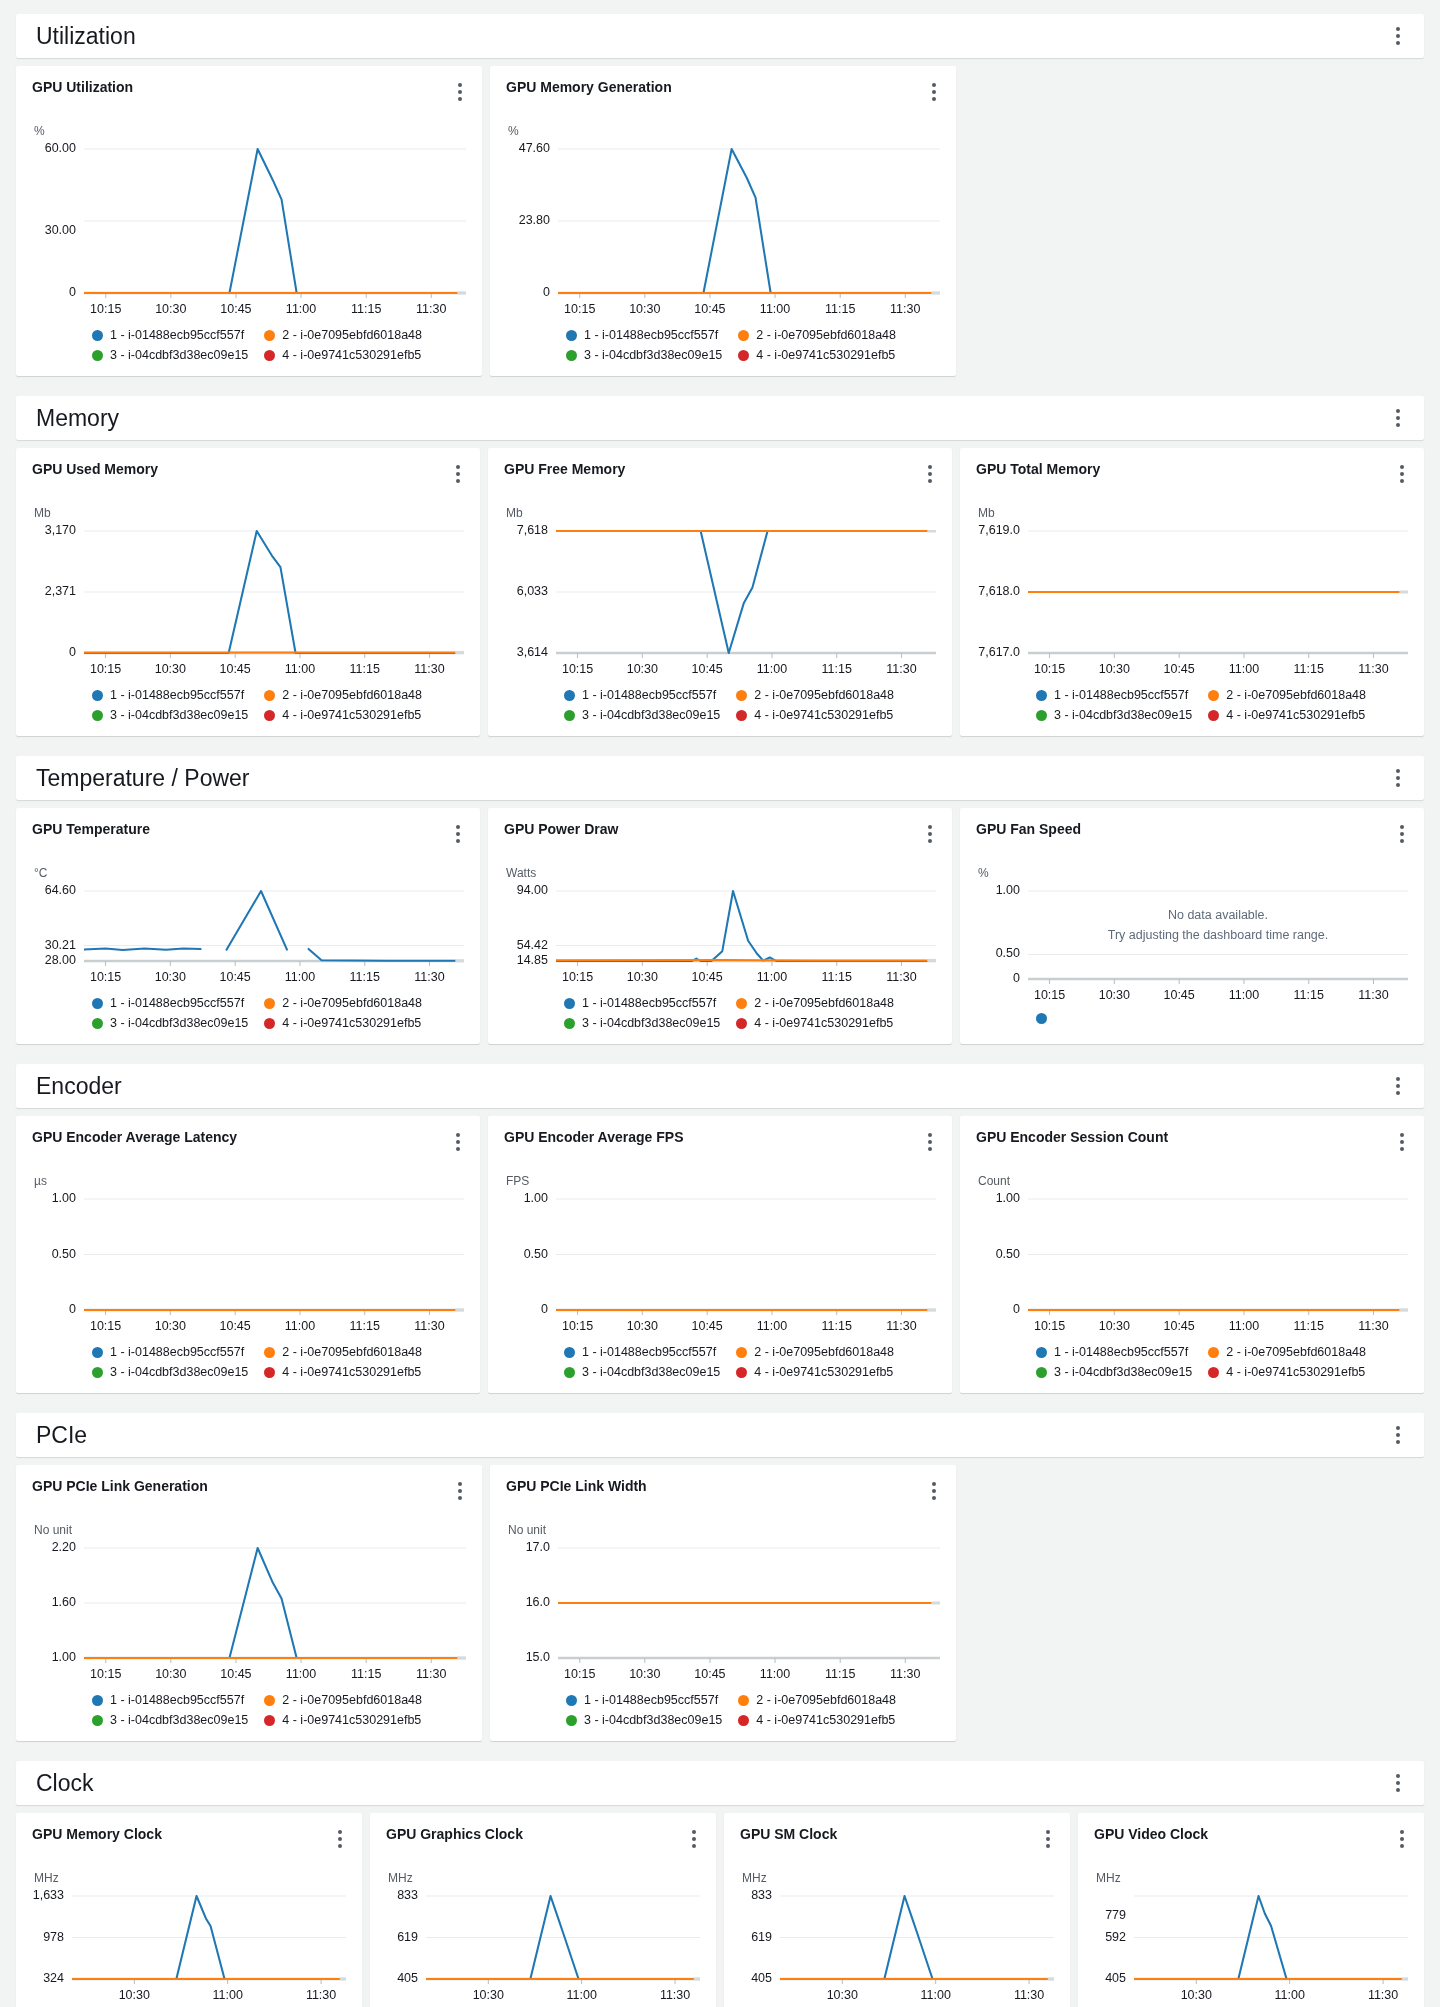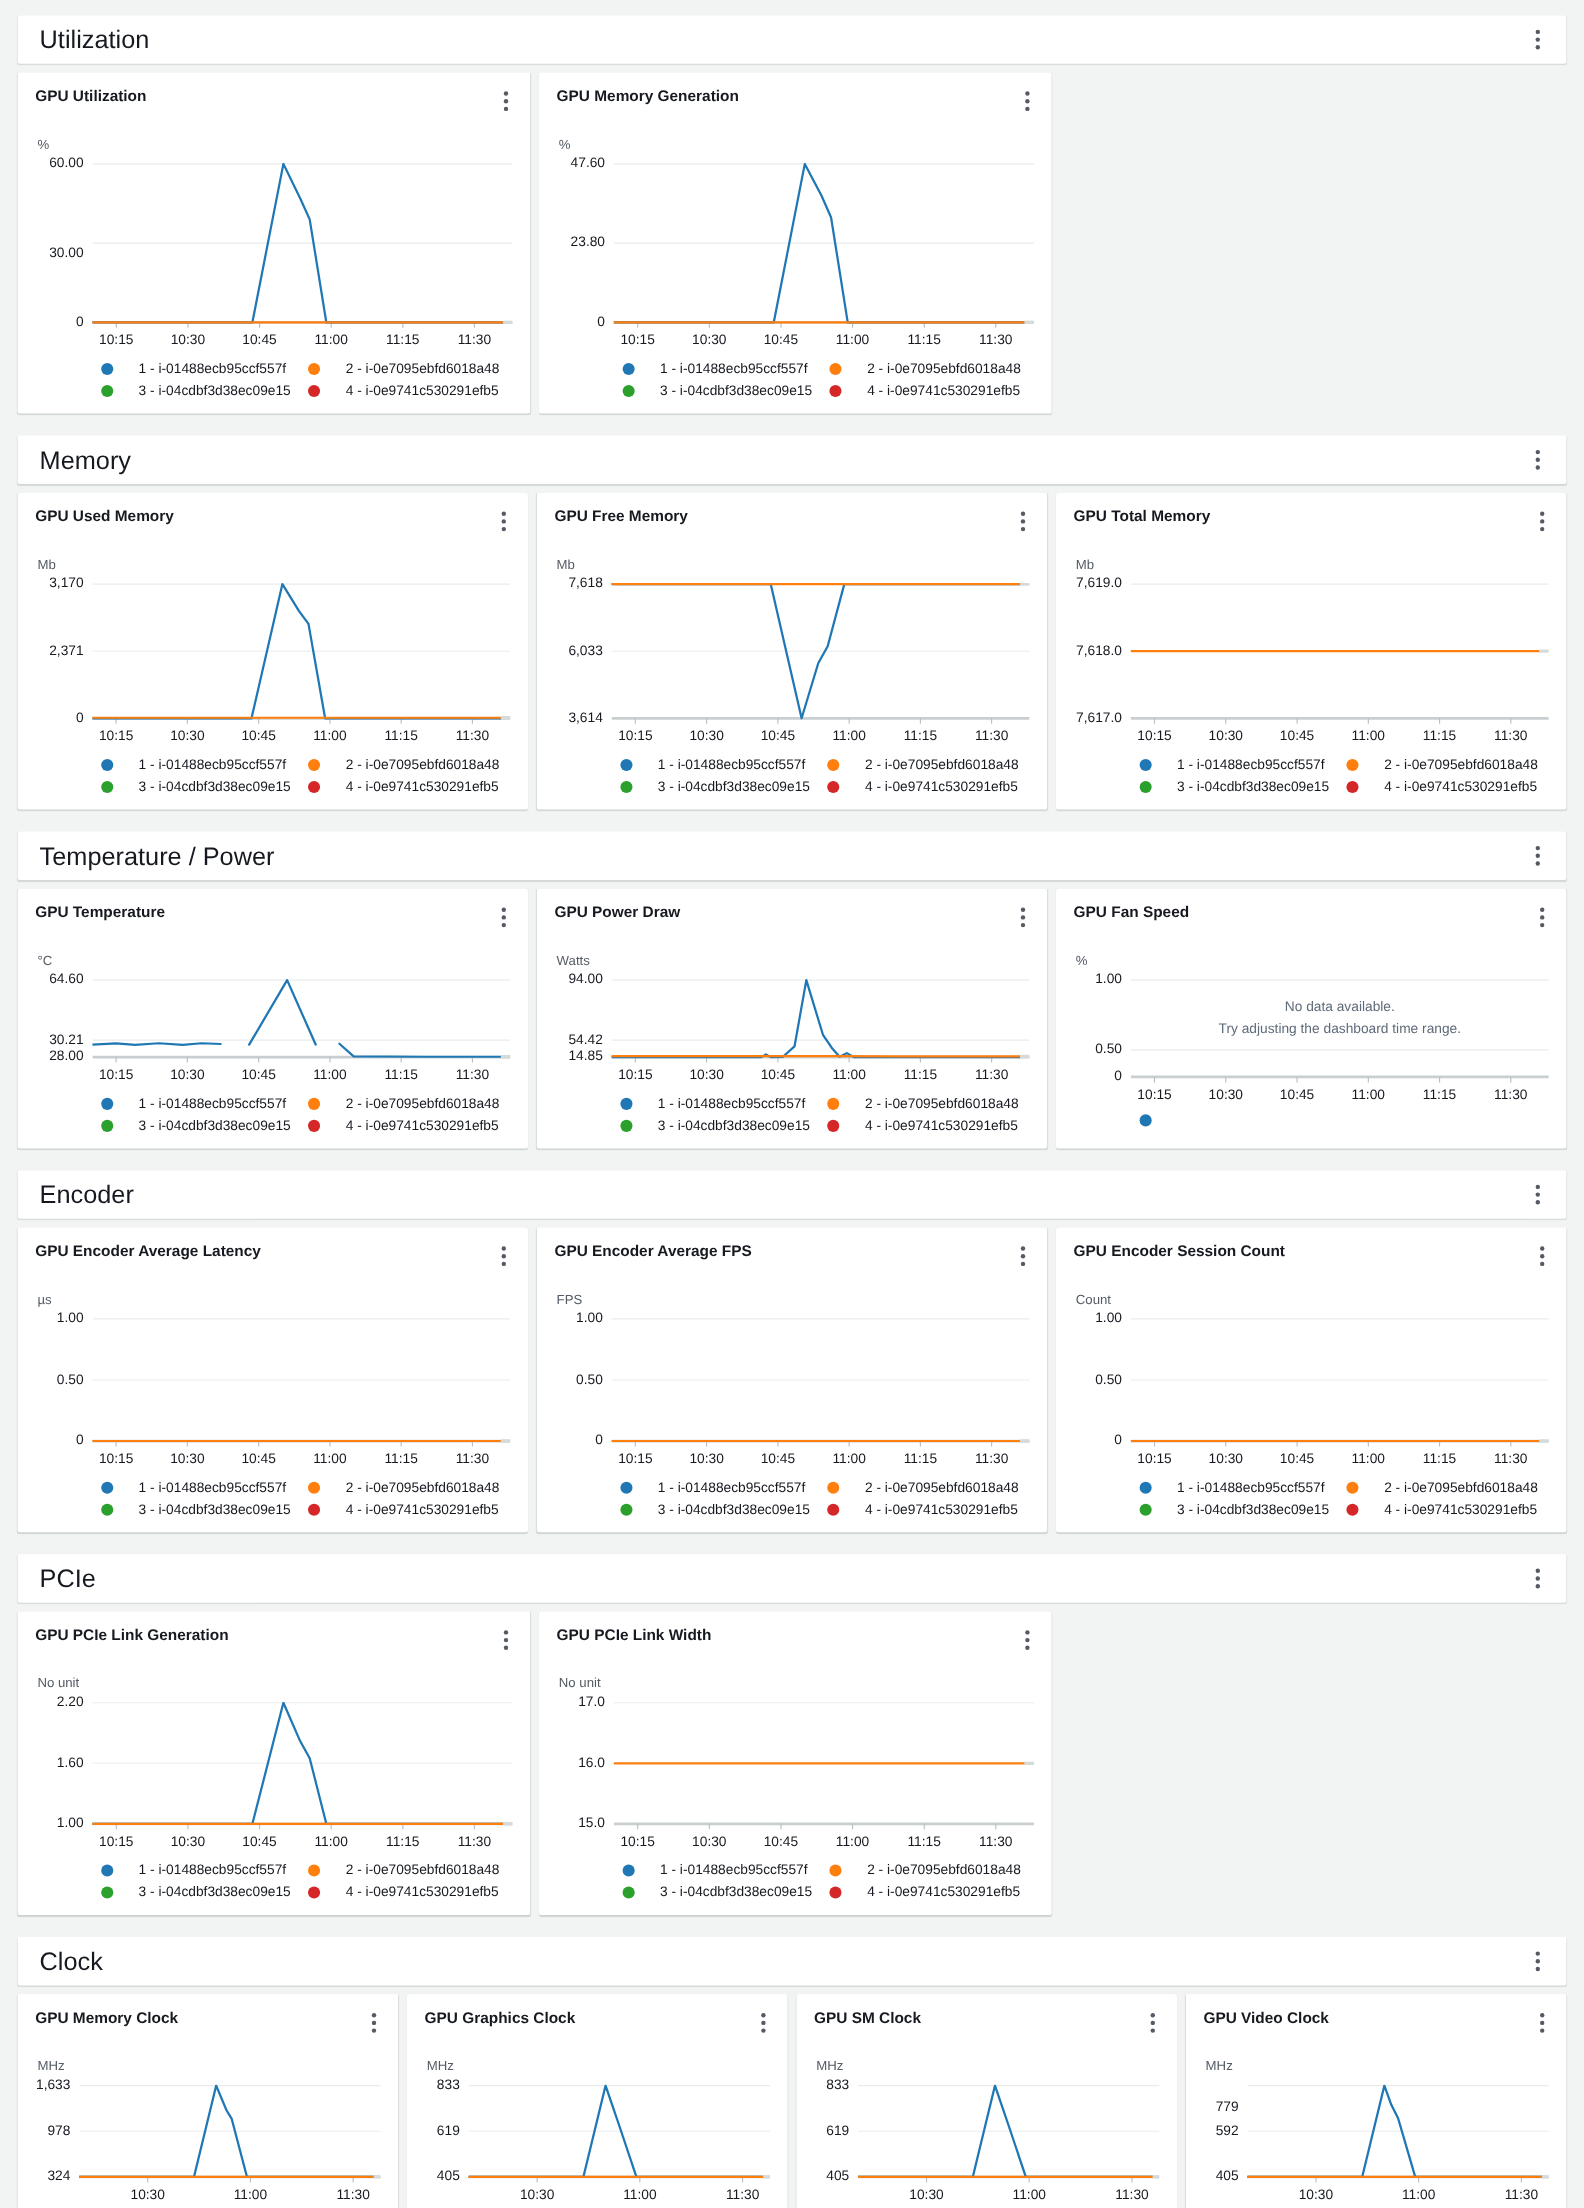--- a/index.html
+++ b/index.html
@@ -21,21 +21,21 @@
   .ylabels{width:52px;flex:none;position:relative;}
   .cols-4 .ylabels{width:40px;}
   .ylab{position:absolute;right:8px;font-size:12.5px;color:#16191f;white-space:nowrap;}
   .plot{flex:1;position:relative;}
   .plot svg{display:block;}
   .xl{flex:1;position:relative;height:18px;}
   .xtick{position:absolute;transform:translateX(-50%);font-size:12.5px;color:#16191f;top:3px;white-space:nowrap;}
   .legend{margin:10px 0 0 60px;}
   .legend.grid2{display:grid;grid-template-columns:max-content max-content;gap:3px 16px;}
   .legend.dot1{margin-left:60px;}
-  .litem{display:flex;align-items:center;gap:23px;font-size:12.5px;line-height:17px;cursor:pointer;color:#16191f;}
+  .litem{display:flex;align-items:center;gap:7px;font-size:12.5px;line-height:17px;cursor:pointer;color:#16191f;}
   .dot{width:11px;height:11px;border-radius:50%;flex:none;}
   .nodata{position:absolute;left:50%;top:12px;transform:translateX(-50%);background:#fff;padding:3px 12px;
     text-align:center;font-size:12.5px;color:#5f6b7a;line-height:1.6;white-space:nowrap;}
 </style>
 </head>
 <body>
 
 <div class="page">
   <section>
     <div class="section-header">

